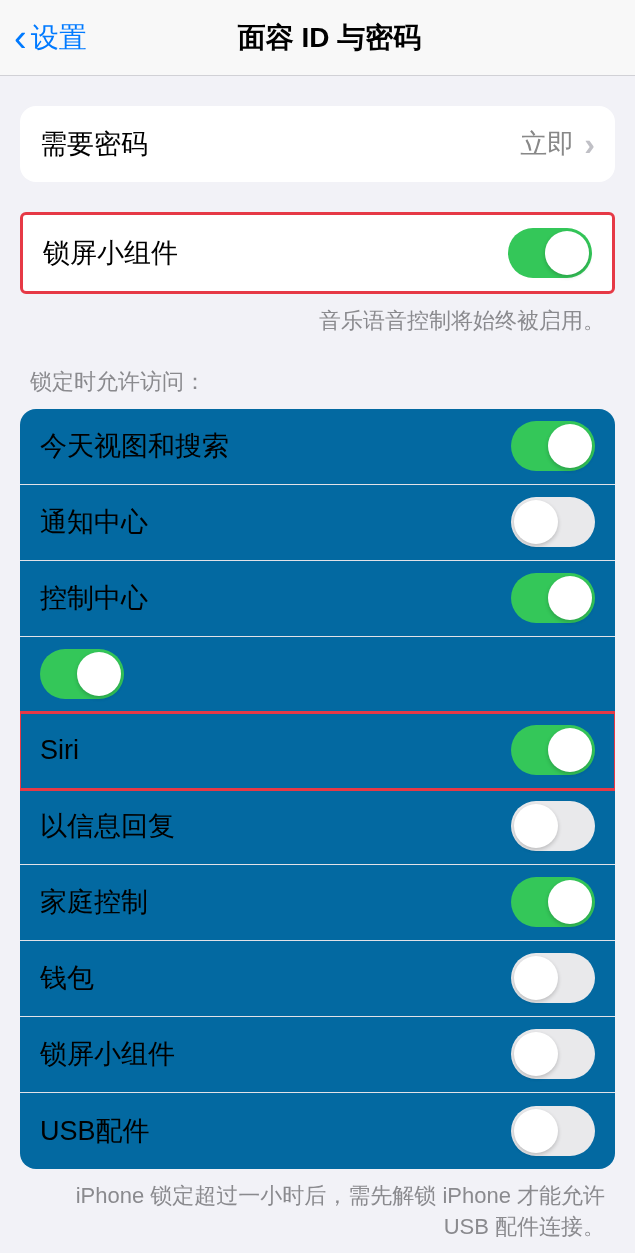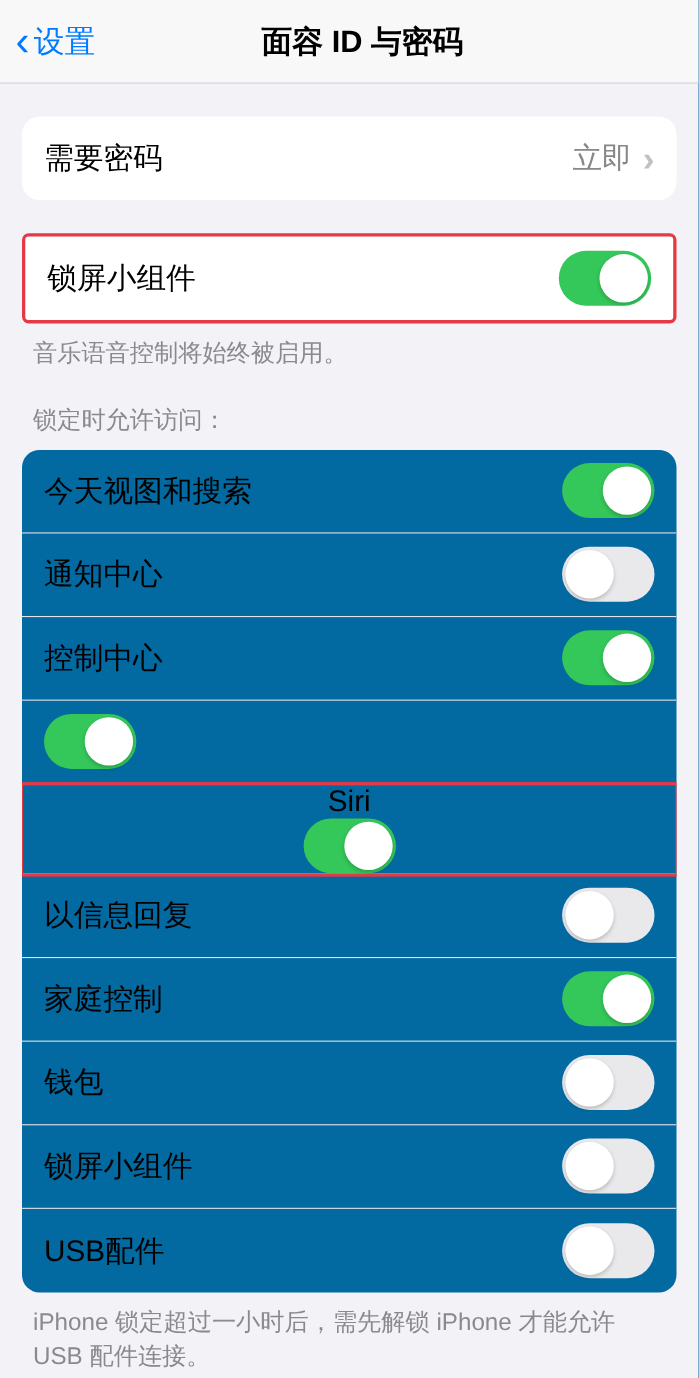--- a/index.html
+++ b/index.html
@@ -65,21 +65,20 @@
       padding: 0 20px;
       min-height: 76px;
       border-bottom: 1px solid #e2e2e8;
     }
     .row:last-child {
       border-bottom: none;
     }
     .row.highlighted {
       outline: 3px solid #e63946;
       outline-offset: -1px;
-      flex-direction: column;
     }
     .row-label {
       font-size: 27px;
       color: #000;
       font-weight: 400;
     }
     .row-right {
       display: flex;
       align-items: flex-start;
       gap: 10px;
@@ -119,20 +118,21 @@
       right: 3px;
     }
     .toggle.off .toggle-knob {
       left: 3px;
     }
     .footer-text {
       font-size: 22px;
       color: #8a8a8e;
       padding: 12px 30px 0 30px;
       line-height: 1.4;
+      text-align: right;
     }
     .section-header {
       font-size: 22px;
       color: #8a8a8e;
       padding: 30px 30px 12px 30px;
       font-family: Liberation Mono, monospace;
     }
     .access-group {
       margin: 0 20px;
       background: #0369a1;

